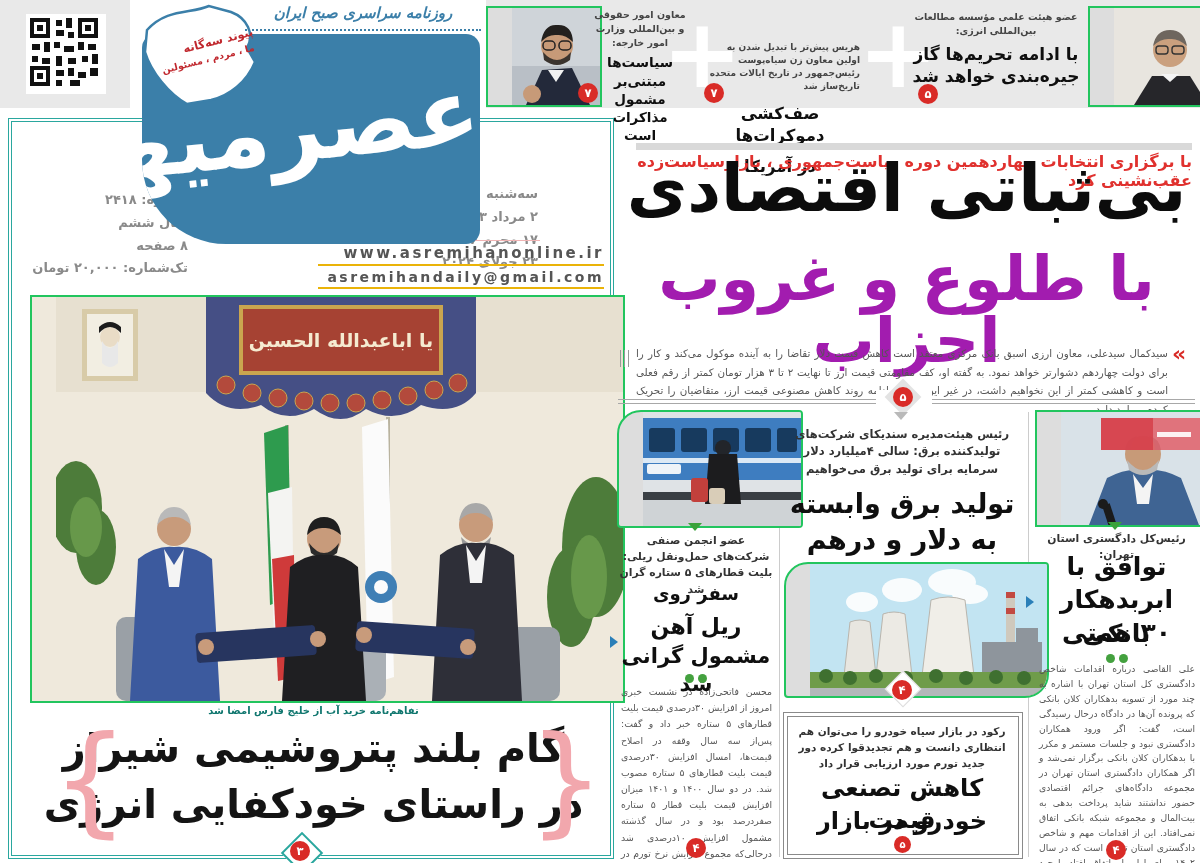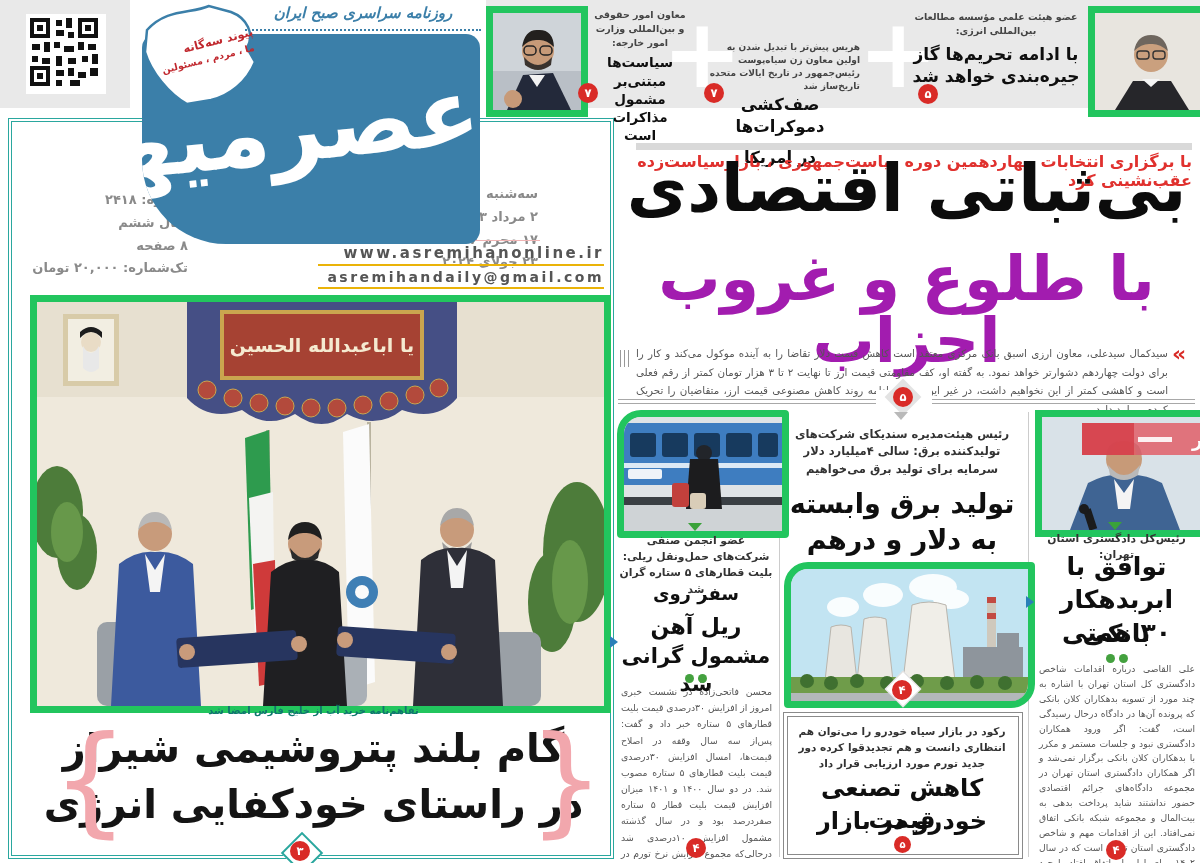--- a/index.html
+++ b/index.html
@@ -11,21 +11,21 @@
   .right{text-align:right;margin-top:33px;}
   .justify{text-align:justify;}
   
   .strip{left:0;top:0;width:1200px;height:108px;background:#e9e9e9;border-bottom:3px solid #fff;}
   .plus{color:#fff;font-size:96px;font-weight:bold;line-height:92px;}
   .kicker-s{font-size:9.5px;font-weight:bold;color:#444;line-height:1.45;}
   .head-s{font-weight:bold;color:#0f0f0f;line-height:1.35;}
   .badge{width:20px;height:20px;border-radius:50%;background:#d92b27;color:#fff;
          font-size:11.5px;font-weight:bold;display:flex;align-items:center;justify-content:center;}
   .badge.sm{width:17px;height:17px;font-size:10px;}
-  .photo-frame{border:7px solid #22c55e;overflow:hidden;background:#ddd;}
+  .photo-frame{border:2px solid #22c55e;overflow:hidden;background:#ddd;padding-left:24px;}
   
   .white-patch{left:130px;top:0;width:356px;height:112px;background:#fff;}
   .tagline{left:245px;top:4px;width:236px;color:#3b7fa9;font-style:italic;font-weight:bold;
            font-size:15px;text-align:center;border-bottom:2px dotted #3b7fa9;padding-bottom:7px;z-index:6;}
   .logo-block{left:142px;top:34px;width:338px;height:210px;background:#3b7fa9;
               border-radius:14px 14px 14px 84px;z-index:4;overflow:hidden;}
   .logo-text{left:8px;top:48px;width:330px;color:#fff;font-weight:bold;font-size:92px;
              transform:rotate(-6deg);line-height:1;white-space:nowrap;}
   .qr-tile{left:26px;top:14px;width:76px;height:76px;background:#fff;padding:2px;z-index:5;}
   
@@ -88,21 +88,21 @@
     <div class="head-s center" style="font-size:13.5px;margin-top:4px;">سیاست‌ها مبتنی‌بر</div>
     <div class="head-s center" style="font-size:13.5px;">مشمول مذاکرات</div>
     <div class="head-s center" style="font-size:13.5px;">است</div>
   </div>
   <div class="abs badge" style="left:578px;top:83px;">۷</div>
 
   <div class="abs plus" style="left:662px;top:8px;">+</div>
 
   <div class="abs fa" style="left:700px;top:8px;width:160px;">
     <div class="kicker-s right" style="font-size:9px;">هریس پیش‌تر با تبدیل شدن به اولین معاون زن سیاه‌پوست رئیس‌جمهور در تاریخ ایالات متحده تاریخ‌ساز شد</div>
-    <div class="head-s center" style="font-size:16.5px;margin-top:1px;">صف‌کشی دموکرات‌ها</div>
+    <div class="head-s center" style="font-size:16.5px;margin-top:10px;">صف‌کشی دموکرات‌ها</div>
     <div class="head-s center" style="font-size:16.5px;margin-top:8px;">در آمریکا</div>
   </div>
   <div class="abs badge" style="left:704px;top:83px;">۷</div>
 
   <div class="abs plus" style="left:858px;top:8px;">+</div>
 
   <div class="abs fa" style="left:910px;top:10px;width:172px;">
     <div class="kicker-s center">عضو هیئت علمی مؤسسه مطالعات بین‌المللی انرژی:</div>
     <div class="head-s center" style="font-size:17px;margin-top:5px;">با ادامه تحریم‌ها گاز</div>
     <div class="head-s center" style="font-size:17px;">جیره‌بندی خواهد شد</div>

